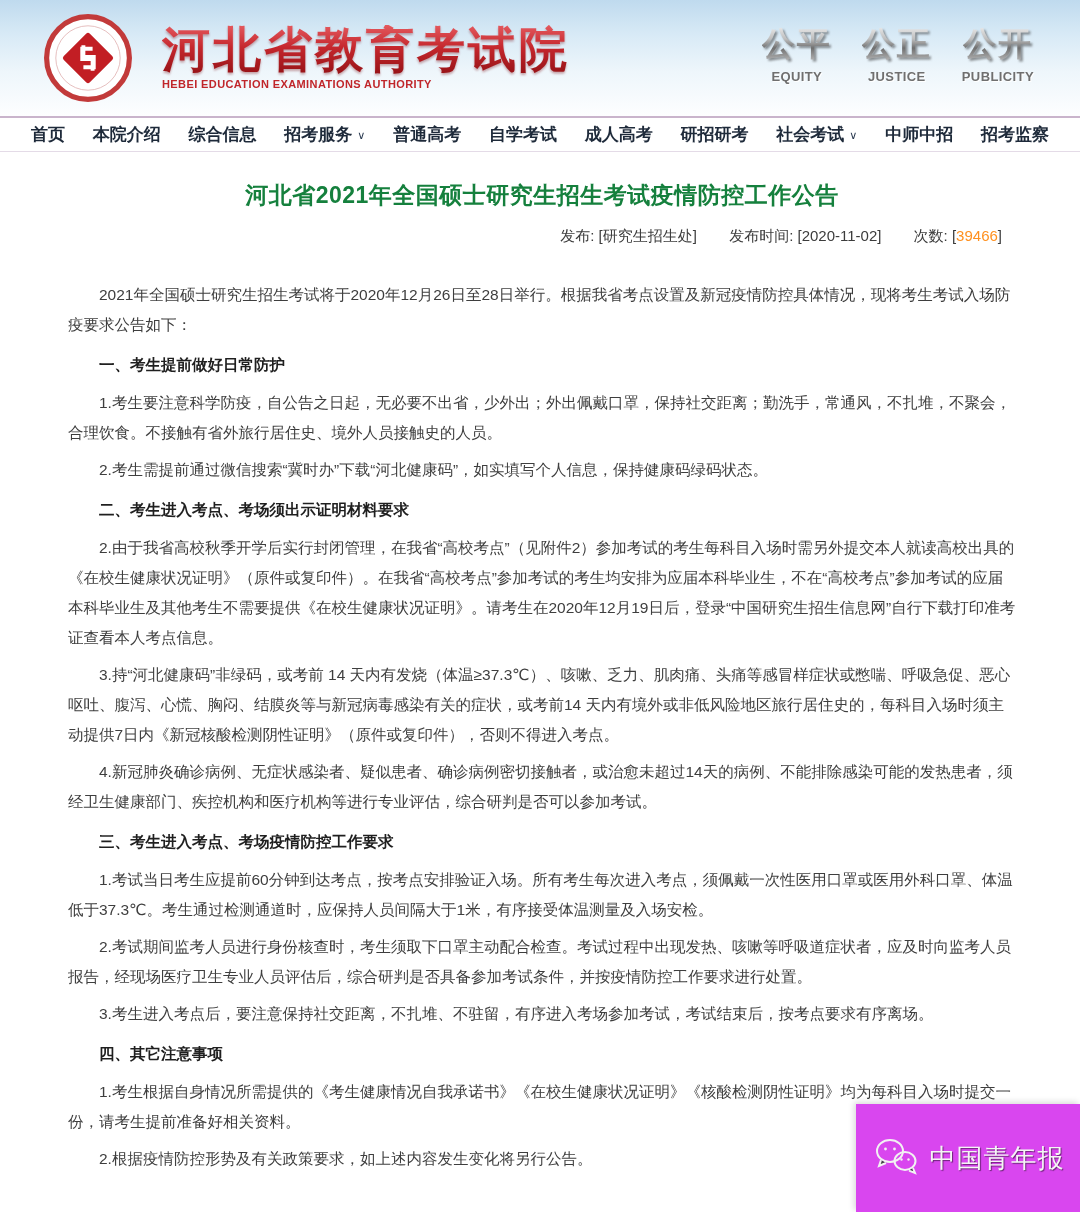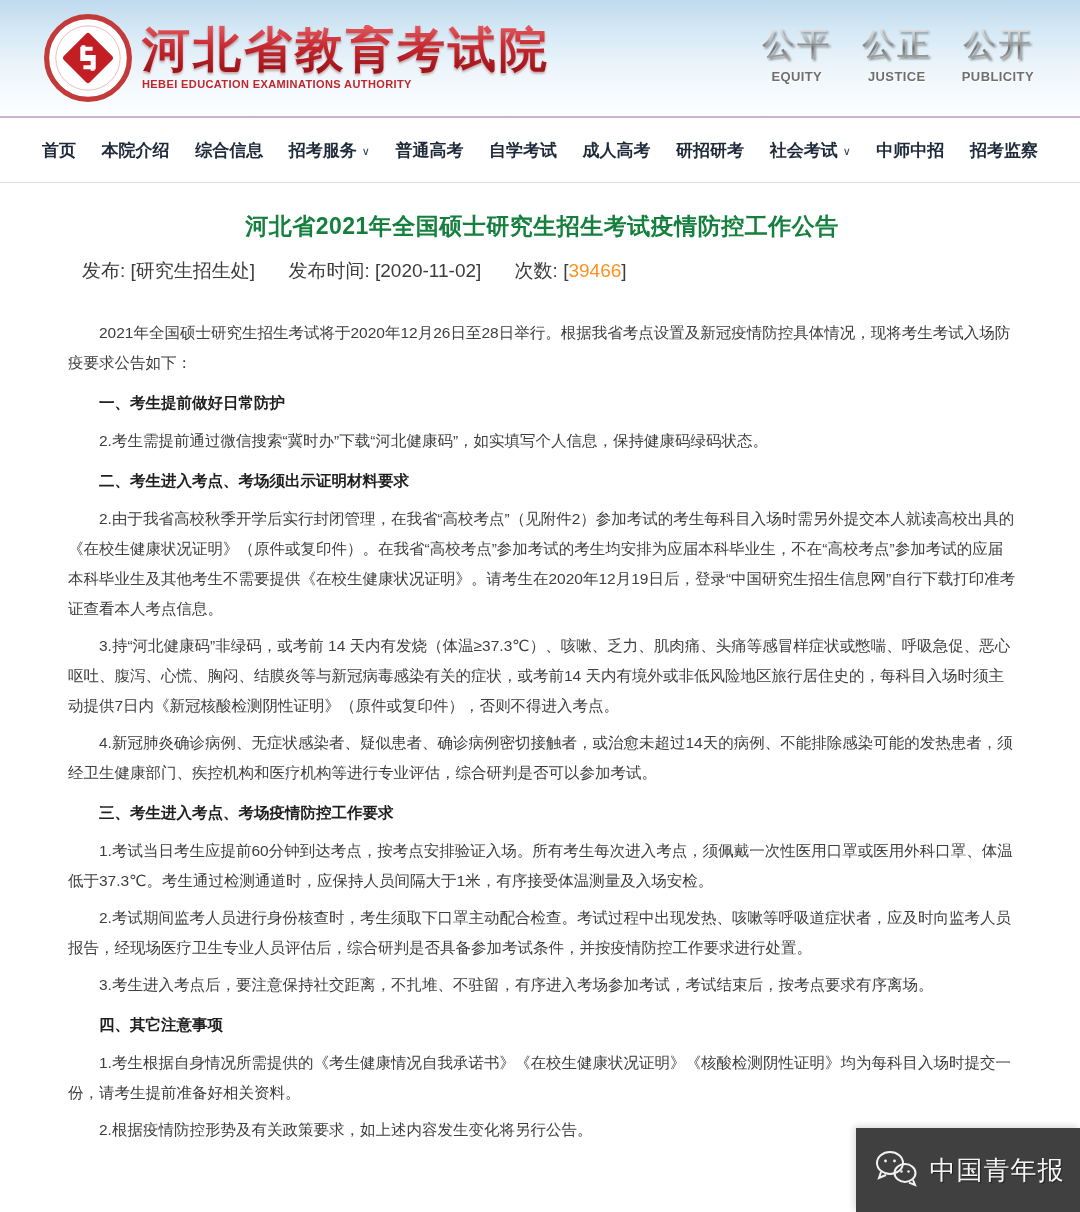--- a/index.html
+++ b/index.html
@@ -9,78 +9,78 @@
     font-family:"Liberation Sans","DejaVu Sans",sans-serif;
   }
   
   .header{
     height:118px;
     background:linear-gradient(180deg,#bfdaee 0%,#d8eaf6 30%,#eef6fb 62%,#fdfeff 100%);
     display:flex;align-items:center;justify-content:space-between;
     padding:0 46px 0 42px;box-sizing:border-box;
     border-bottom:2px solid #c9b4cc;
   }
-  .brand{display:flex;align-items:center;gap:8px;}
+  .brand{display:flex;align-items:center;gap:28px;}
   .emblem{width:92px;height:92px;flex:0 0 auto;}
   .brand-text{display:flex;flex-direction:column;line-height:1.05;}
   .brand-cn{
     font-size:48px;font-weight:bold;letter-spacing:3px;color:#bf2428;
     text-shadow:0 2px 2px rgba(122,12,16,0.35);
   }
   @supports (-webkit-background-clip: text){
     .brand-cn{
       background:linear-gradient(180deg,#e4595e 0%,#c5272d 45%,#951216 100%);
       -webkit-background-clip:text;background-clip:text;color:transparent;
       text-shadow:none;filter:drop-shadow(0 2px 1px rgba(122,12,16,0.35));
     }
   }
   .brand-en{font-size:11px;font-weight:bold;color:#c0262b;letter-spacing:0.4px;margin-top:4px;}
   .seals{display:flex;gap:30px;align-items:flex-end;padding-bottom:10px;}
   .seal{display:flex;flex-direction:column;align-items:center;}
-  .seal-cn{font-size:33px;font-weight:normal;letter-spacing:2px;color:#8d8d8d;}
+  .seal-cn{font-size:33px;font-weight:bold;letter-spacing:2px;color:#8d8d8d;}
   @supports (-webkit-background-clip: text){
     .seal-cn{
       background:linear-gradient(180deg,#f2f2f2 5%,#bdbdbd 38%,#6f6f6f 58%,#d6d6d6 100%);
       -webkit-background-clip:text;background-clip:text;color:transparent;
       filter:drop-shadow(2px 2px 1px rgba(55,55,55,0.55));
     }
   }
   .seal-en{
     font-size:13px;font-weight:bold;color:#6f6f6f;margin-top:2px;letter-spacing:0.4px;
     text-shadow:1px 1px 0 #ffffff;
   }
   
   .nav{
-    height:65px;background:#ffffff;border-bottom:1px solid #e4dbe7;
+    height:34px;background:#ffffff;border-bottom:1px solid #e4dbe7;
     display:flex;align-items:center;justify-content:space-between;
-    padding:0 42px;box-sizing:border-box;
+    padding:0 31px;box-sizing:border-box;
   }
   .nav-item{
     font-size:17px;font-weight:bold;color:#1e2a3a;text-decoration:none;cursor:pointer;
     display:inline-flex;align-items:center;white-space:nowrap;
   }
   .nav-item .chev{font-size:11px;margin-left:5px;color:#2a3a50;font-weight:normal;transform:translateY(1px);}
   
   .article{padding:28px 64px 40px 68px;box-sizing:border-box;}
   .article-title{
     text-align:center;font-size:23px;font-weight:bold;color:#15803d;
     margin:0 0 16px 0;letter-spacing:0.5px;
   }
   .article-meta{
-    text-align:left;font-size:19px;color:#3c3c3c;margin:0 0 34px 0;
+    text-align:right;font-size:15px;color:#3c3c3c;margin:0 0 34px 0;
   }
   .article-meta .m-group{margin:0 14px;}
   .article-meta .count{color:#ff9120;}
   .blocks{font-size:15.5px;color:#3e3e3e;}
   .block-p{line-height:30px;text-indent:2em;margin:0 0 7px 0;}
   .block-h{line-height:30px;text-indent:2em;margin:10px 0 8px 0;font-weight:bold;color:#1f1f1f;}
   
   .watermark{
-    position:absolute;right:0;bottom:0;width:224px;height:84px;
-    background:#404040;display:flex;align-items:center;justify-content:center;gap:10px;
+    position:absolute;right:0;bottom:0;width:224px;height:108px;
+    background:#d946ef;display:flex;align-items:center;justify-content:center;gap:10px;
     box-shadow:-2px -2px 6px rgba(0,0,0,0.15);
   }
   .watermark .wm-text{
     font-size:26px;color:#f5f5f5;letter-spacing:1px;
     text-shadow:1px 1px 1px rgba(0,0,0,0.5);
   }
 </style>
 </head>
 <body>
 
@@ -157,20 +157,21 @@
 <div class="article">
   <div class="article-title">河北省2021年全国硕士研究生招生考试疫情防控工作公告</div>
   <div class="article-meta">
     <span class="m-group"><span>发布: </span><span>[研究生招生处]</span></span>
     <span class="m-group"><span>发布时间: </span><span>[2020-11-02]</span></span>
     <span class="m-group"><span>次数: </span><span>[</span><span class="count">39466</span><span>]</span></span>
   </div>
   <div class="blocks">
       <div class="block-p">2021年全国硕士研究生招生考试将于2020年12月26日至28日举行。根据我省考点设置及新冠疫情防控具体情况，现将考生考试入场防疫要求公告如下：</div>
       <div class="block-h">一、考生提前做好日常防护</div>
+      <div class="block-p">1.考生要注意科学防疫，自公告之日起，无必要不出省，少外出；外出佩戴口罩，保持社交距离；勤洗手，常通风，不扎堆，不聚会，合理饮食。不接触有省外旅行居住史、境外人员接触史的人员。</div>
       <div class="block-p">2.考生需提前通过微信搜索“冀时办”下载“河北健康码”，如实填写个人信息，保持健康码绿码状态。</div>
       <div class="block-h">二、考生进入考点、考场须出示证明材料要求</div>
       <div class="block-p">2.由于我省高校秋季开学后实行封闭管理，在我省“高校考点”（见附件2）参加考试的考生每科目入场时需另外提交本人就读高校出具的《在校生健康状况证明》（原件或复印件）。在我省“高校考点”参加考试的考生均安排为应届本科毕业生，不在“高校考点”参加考试的应届本科毕业生及其他考生不需要提供《在校生健康状况证明》。请考生在2020年12月19日后，登录“中国研究生招生信息网”自行下载打印准考证查看本人考点信息。</div>
       <div class="block-p">3.持“河北健康码”非绿码，或考前 14 天内有发烧（体温≥37.3℃）、咳嗽、乏力、肌肉痛、头痛等感冒样症状或憋喘、呼吸急促、恶心呕吐、腹泻、心慌、胸闷、结膜炎等与新冠病毒感染有关的症状，或考前14 天内有境外或非低风险地区旅行居住史的，每科目入场时须主动提供7日内《新冠核酸检测阴性证明》（原件或复印件），否则不得进入考点。</div>
       <div class="block-p">4.新冠肺炎确诊病例、无症状感染者、疑似患者、确诊病例密切接触者，或治愈未超过14天的病例、不能排除感染可能的发热患者，须经卫生健康部门、疾控机构和医疗机构等进行专业评估，综合研判是否可以参加考试。</div>
       <div class="block-h">三、考生进入考点、考场疫情防控工作要求</div>
       <div class="block-p">1.考试当日考生应提前60分钟到达考点，按考点安排验证入场。所有考生每次进入考点，须佩戴一次性医用口罩或医用外科口罩、体温低于37.3℃。考生通过检测通道时，应保持人员间隔大于1米，有序接受体温测量及入场安检。</div>
       <div class="block-p">2.考试期间监考人员进行身份核查时，考生须取下口罩主动配合检查。考试过程中出现发热、咳嗽等呼吸道症状者，应及时向监考人员报告，经现场医疗卫生专业人员评估后，综合研判是否具备参加考试条件，并按疫情防控工作要求进行处置。</div>
       <div class="block-p">3.考生进入考点后，要注意保持社交距离，不扎堆、不驻留，有序进入考场参加考试，考试结束后，按考点要求有序离场。</div>
       <div class="block-h">四、其它注意事项</div>

